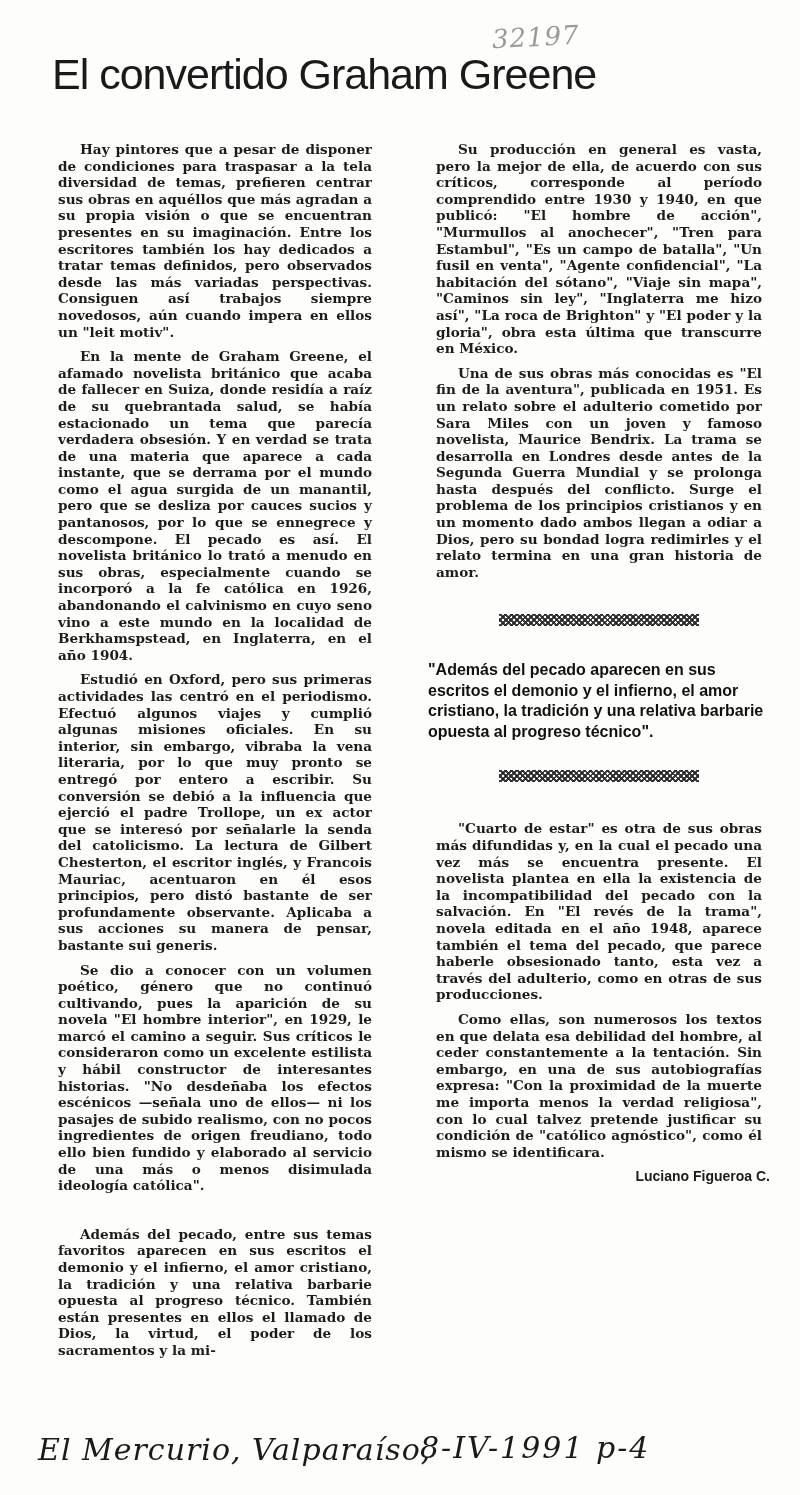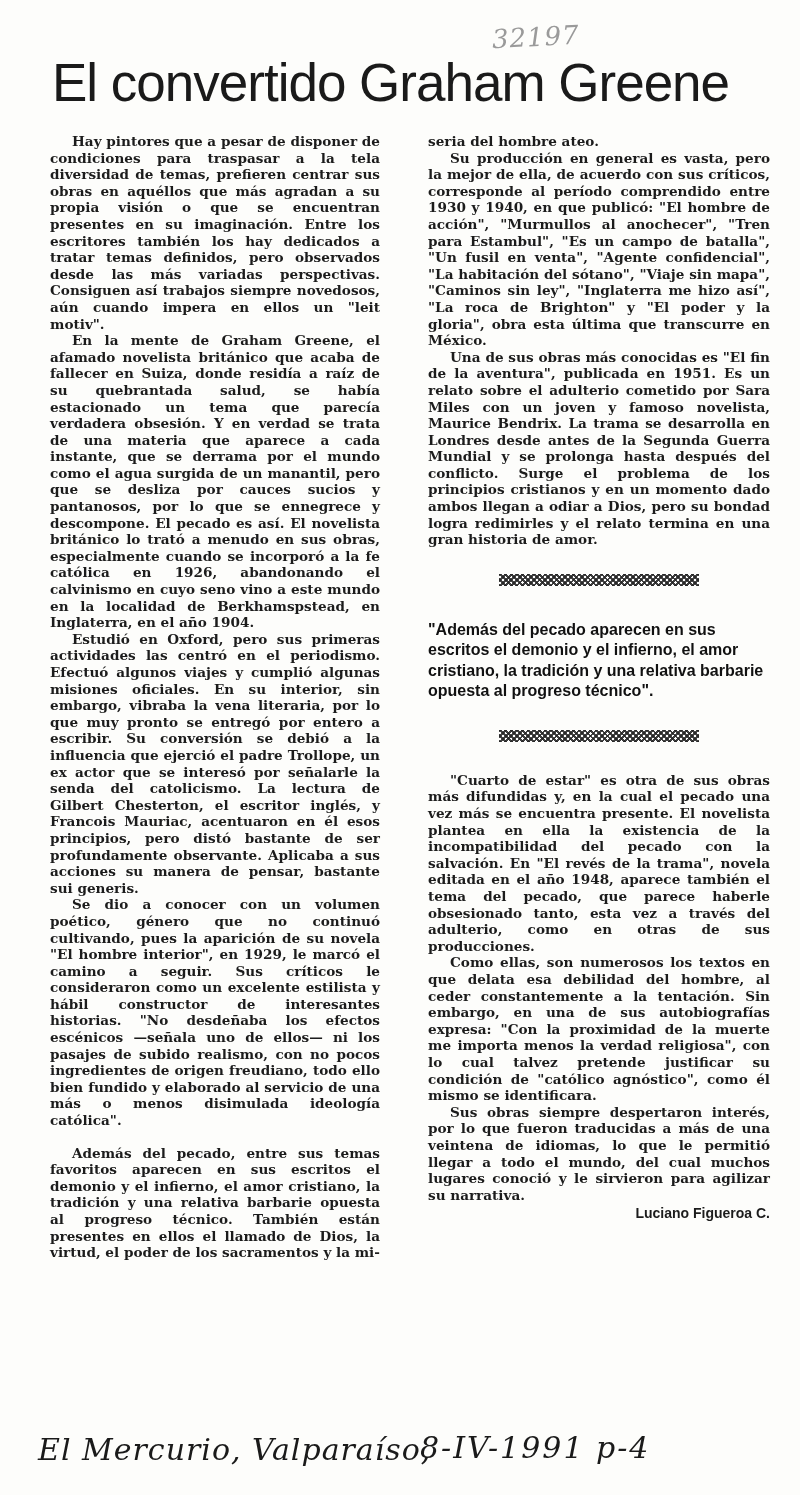--- a/index.html
+++ b/index.html
@@ -6,29 +6,29 @@
     body {
       width:800px; height:1495px; background:#fdfdfb; position:relative; overflow:hidden;
       color:#151515;
     }
     .catalog-number {
       position:absolute; left:492px; top:22px; font-family:"DejaVu Serif", serif;
       font-size:26px; color:#9a9a9a; font-style:italic; letter-spacing:1px;
       transform:rotate(-3deg);
     }
     .headline {
-      position:absolute; left:52px; top:48px; width:740px; margin:0;
+      position:absolute; left:52px; top:39px; width:740px; margin:0;
       font-family:"Liberation Sans", sans-serif; font-weight:normal;
-      font-size:53px; line-height:70px; letter-spacing:-1px; color:#1a1a1a; white-space:nowrap;
+      font-size:43px; line-height:70px; letter-spacing:-1px; color:#1a1a1a; white-space:nowrap;
     }
     .col {
       position:absolute; font-family:"DejaVu Serif", serif; font-size:13.6px;
       line-height:16.6px; text-align:justify; font-weight:bold; color:#1c1c1c;
     }
-    .col p { margin:0; text-indent:22px; hyphens:auto; }
+    .col p { margin:8px; text-indent:22px; hyphens:auto; }
     .col-left { left:50px; top:133px; width:330px; }
     .col-right { left:428px; top:133px; width:342px; }
     .gap-lg { height:16px; }
     .noindent { text-indent:0 !important; }
     .divider {
       height:12px; margin:0 auto; width:200px;
       background:
         repeating-linear-gradient(45deg,#222 0 2px,#fff 2px 4px),
         repeating-linear-gradient(-45deg,#222 0 2px,transparent 2px 4px);
       background-blend-mode:multiply; opacity:.85;
@@ -58,30 +58,28 @@
 <div class="col col-left">
   <p>Hay pintores que a pesar de disponer de condiciones para traspasar a la tela diversidad de temas, prefieren centrar sus obras en aquéllos que más agradan a su propia visión o que se encuentran presentes en su imaginación. Entre los escritores también los hay dedicados a tratar temas definidos, pero observados desde las más variadas perspectivas. Consiguen así trabajos siempre novedosos, aún cuando impera en ellos un "leit motiv".</p>
   <p>En la mente de Graham Greene, el afamado novelista británico que acaba de fallecer en Suiza, donde residía a raíz de su quebrantada salud, se había estacionado un tema que parecía verdadera obsesión. Y en verdad se trata de una materia que aparece a cada instante, que se derrama por el mundo como el agua surgida de un manantil, pero que se desliza por cauces sucios y pantanosos, por lo que se ennegrece y descompone.  El pecado es así. El novelista británico lo trató a menudo en sus obras, especialmente cuando se incorporó a la fe católica en 1926, abandonando el calvinismo en cuyo seno vino a este mundo en la localidad de Berkhamspstead, en Inglaterra, en el año 1904.</p>
   <p>Estudió en Oxford, pero sus primeras actividades las centró en el periodismo. Efectuó algunos viajes y cumplió algunas misiones oficiales. En su interior, sin embargo, vibraba la vena literaria, por lo que muy pronto se entregó por entero a escribir. Su conversión se debió a la influencia que ejerció el padre Trollope, un ex actor que se interesó por señalarle la senda del catolicismo. La lectura de Gilbert Chesterton, el escritor inglés, y Francois Mauriac, acentuaron en él esos principios, pero distó bastante de ser profundamente observante. Aplicaba a sus acciones su manera de pensar, bastante sui generis.</p>
   <p>Se dio a conocer con un volumen poético, género que no continuó cultivando, pues la aparición de su novela "El hombre interior", en 1929, le marcó el camino a seguir. Sus críticos le consideraron como un excelente estilista y hábil constructor de interesantes historias. "No desdeñaba los efectos escénicos —señala uno de ellos— ni los pasajes de subido realismo, con no pocos ingredientes de origen freudiano, todo ello bien fundido y elaborado al servicio de una más o menos disimulada ideología católica".</p>
   <div class="gap-lg"></div>
   <p>Además del pecado, entre sus temas favoritos aparecen en sus escritos el demonio y el infierno, el amor cristiano, la tradición y una relativa barbarie opuesta al progreso técnico. También están presentes en ellos el llamado de Dios, la virtud, el poder de los sacramentos y la mi-</p>
 </div>
 
 <div class="col col-right">
-  <p class="noindent">seria del hombre ateo.</p>
   <p>Su producción en general es vasta, pero la mejor de ella, de acuerdo con sus críticos, corresponde al período comprendido entre 1930 y 1940, en que publicó: "El hombre de acción", "Murmullos al anochecer", "Tren para Estambul", "Es un campo de batalla", "Un fusil en venta", "Agente confidencial", "La habitación del sótano", "Viaje sin mapa", "Caminos sin ley", "Inglaterra me hizo así", "La roca de Brighton" y "El poder y la gloria", obra esta última que transcurre en México.</p>
   <p>Una de sus obras más conocidas es "El fin de la aventura", publicada en 1951. Es un relato sobre el adulterio cometido por Sara Miles con un joven y famoso novelista, Maurice Bendrix. La trama se desarrolla en Londres desde antes de la Segunda Guerra Mundial y se prolonga hasta después del conflicto. Surge el problema de los principios cristianos y en un momento dado ambos llegan a odiar a Dios, pero su bondad logra redimirles y el relato termina en una gran historia de amor.</p>
   <div style="height:26px"></div>
   <div class="divider"></div>
   <div style="height:34px"></div>
   <div class="pullquote">"Además del pecado aparecen en sus escritos el demonio y el infierno, el amor cristiano, la tradición y una relativa barbarie opuesta al progreso técnico".</div>
   <div style="height:28px"></div>
   <div class="divider"></div>
   <div style="height:30px"></div>
   <p>"Cuarto de estar" es otra de sus obras más difundidas y, en la cual el pecado una vez más se encuentra presente. El novelista plantea en ella la existencia de la incompatibilidad del pecado con la salvación. En "El revés de la trama", novela editada en el año 1948, aparece también el tema del pecado, que parece haberle obsesionado tanto, esta vez a través del adulterio, como en otras de sus producciones.</p>
   <p>Como ellas, son numerosos los textos en que delata esa debilidad del hombre, al ceder constantemente a la tentación. Sin embargo, en una de sus autobiografías expresa: "Con la proximidad de la muerte me importa menos la verdad religiosa", con lo cual talvez pretende justificar su condición de "católico agnóstico", como él mismo se identificara.</p>
-  <p>Sus obras siempre despertaron interés, por lo que fueron traducidas a más de una veintena de idiomas, lo que le permitió llegar a todo el mundo, del cual muchos lugares conoció y le sirvieron para agilizar su narrativa.</p>
   <div class="byline">Luciano Figueroa C.</div>
 </div>
 
 <div class="handwriting hw-source">El Mercurio, Valparaíso,</div>
 <div class="handwriting hw-date">8-IV-1991  p-4</div>
 
 </body></html>

